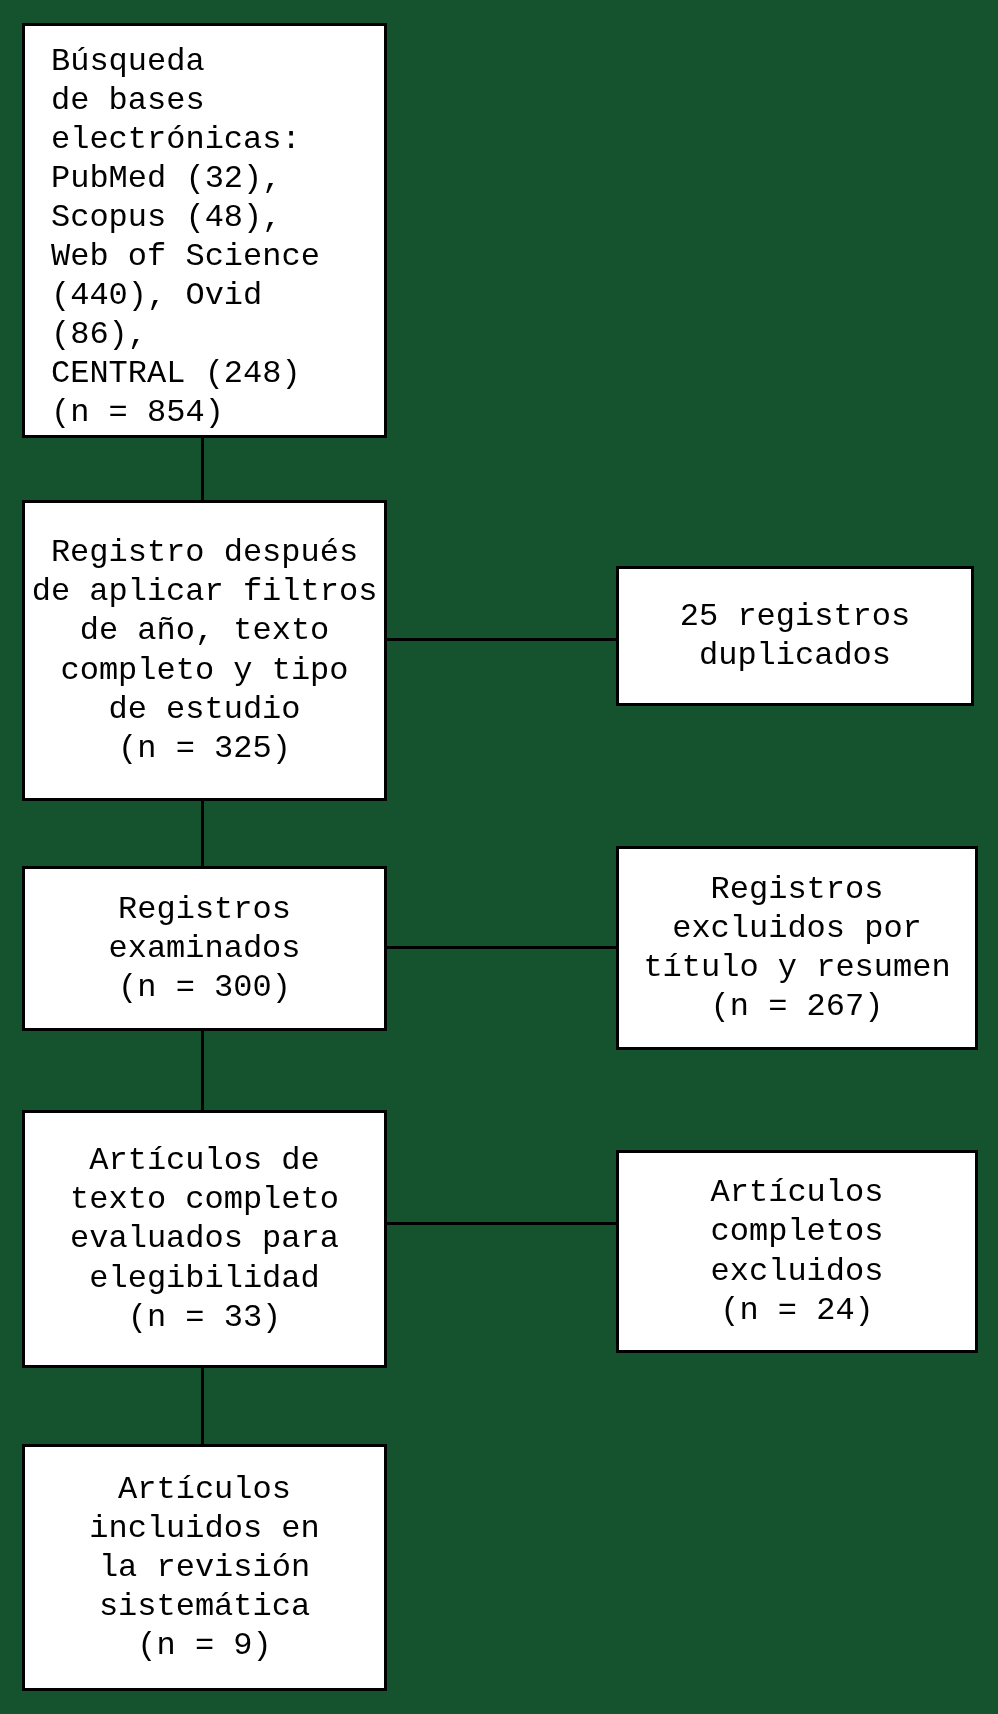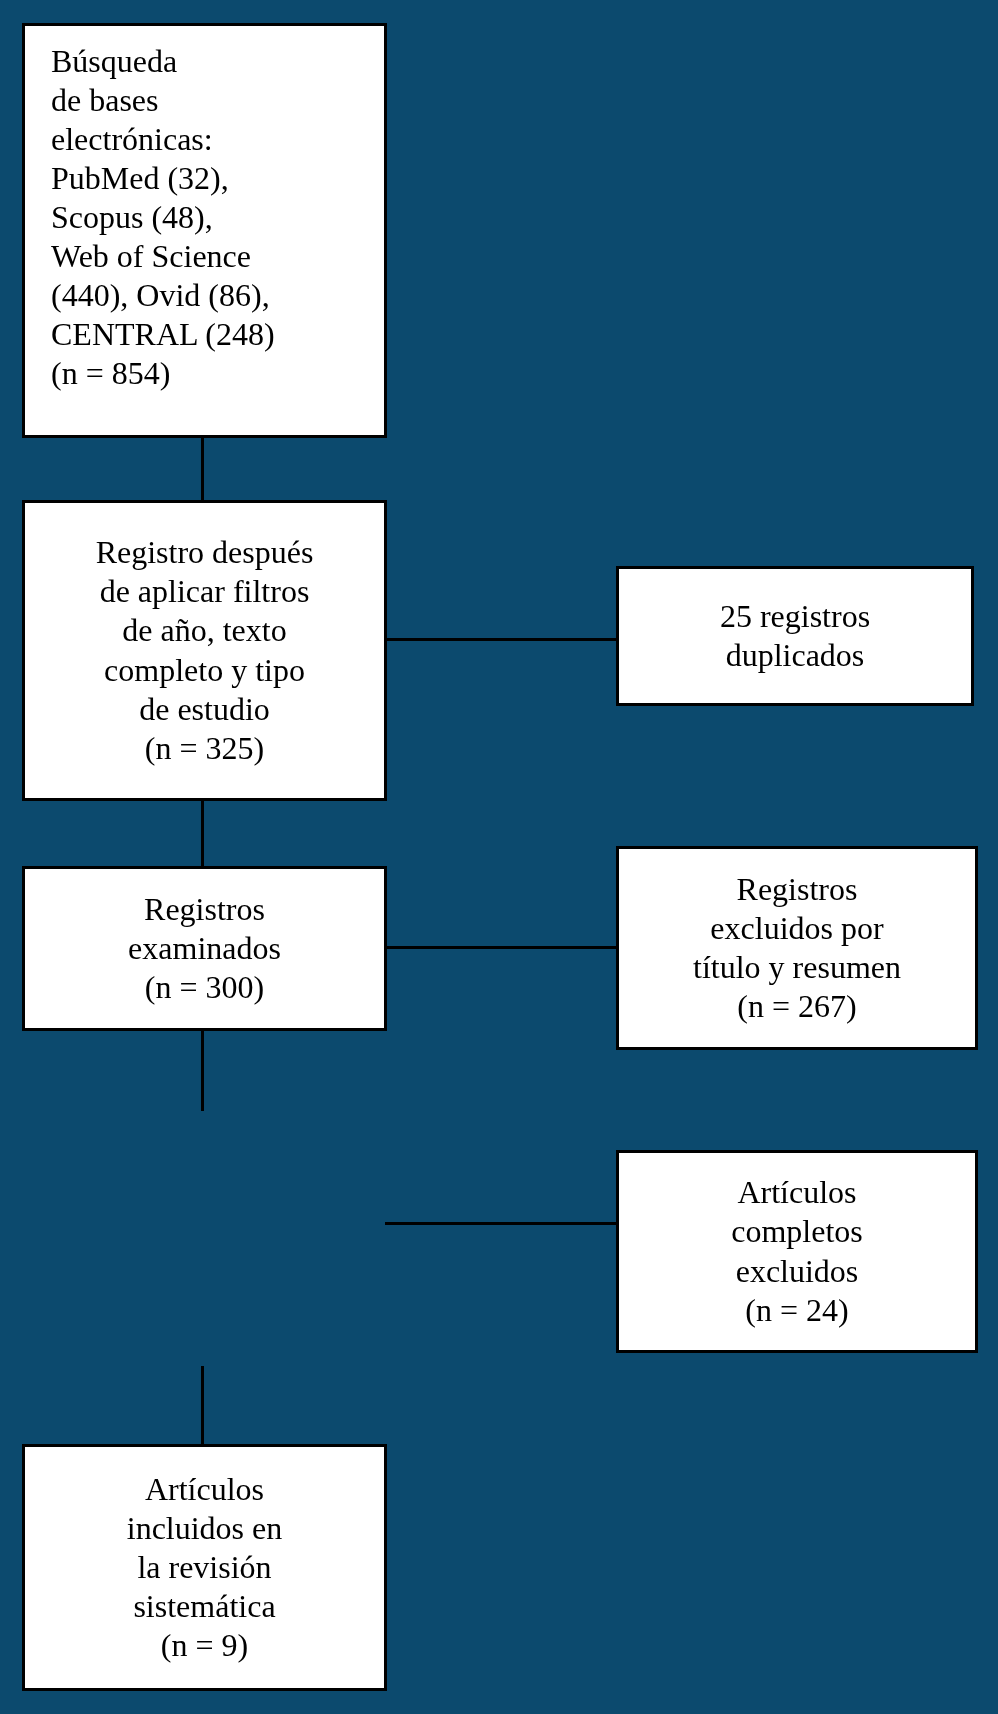--- a/index.html
+++ b/index.html
@@ -4,22 +4,22 @@
 <style>
   html, body {
     margin: 0;
     padding: 0;
     background: #ffffff;
   }
   #canvas {
     position: relative;
     width: 998px;
     height: 1714px;
-    background: #0c4a6e;
-    font-family: Liberation Serif, serif;
+    background: #14532d;
+    font-family: Liberation Mono, monospace;
     color: #000000;
   }
   .box {
     position: absolute;
     box-sizing: border-box;
     border: 3px solid #000000;
     background: #ffffff;
     display: flex;
     align-items: center;
     justify-content: center;
@@ -67,20 +67,27 @@
 de estudio
 (n = 325)</span>
   </div>
 
   <div class="box" style="left:22px; top:866px; width:365px; height:165px;">
     <span class="txt">Registros
 examinados
 (n = 300)</span>
   </div>
 
+  <div class="box" style="left:22px; top:1110px; width:365px; height:258px;">
+    <span class="txt">Artículos de
+texto completo
+evaluados para
+elegibilidad
+(n = 33)</span>
+  </div>
 
   <div class="box" style="left:22px; top:1444px; width:365px; height:247px;">
     <span class="txt">Artículos
 incluidos en
 la revisión
 sistemática
 (n = 9)</span>
   </div>
 
   <div class="box" style="left:616px; top:566px; width:358px; height:140px;">

